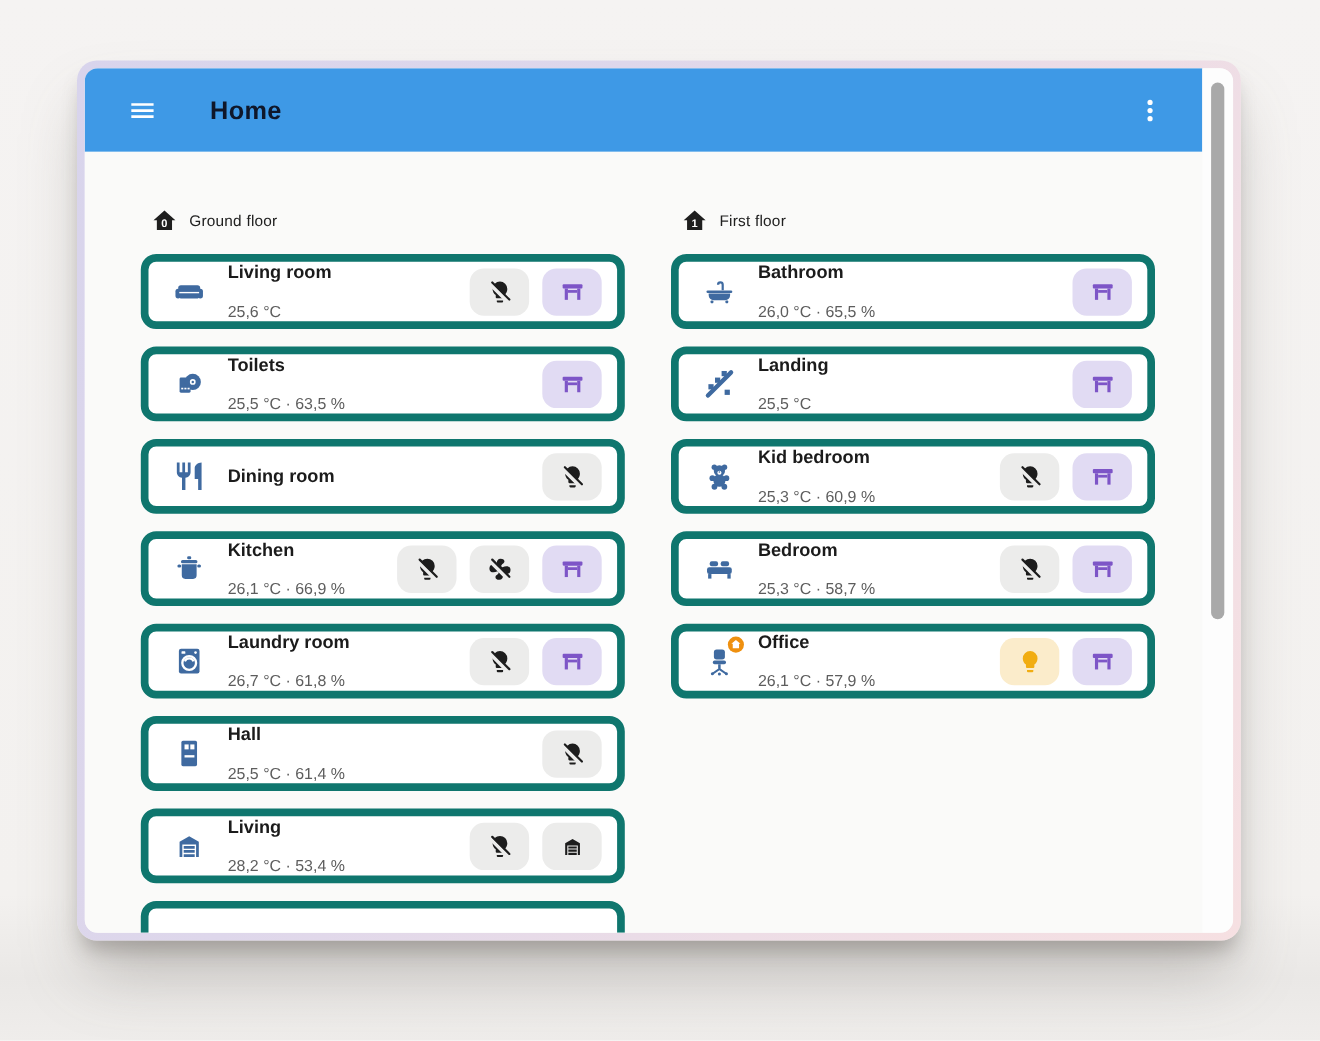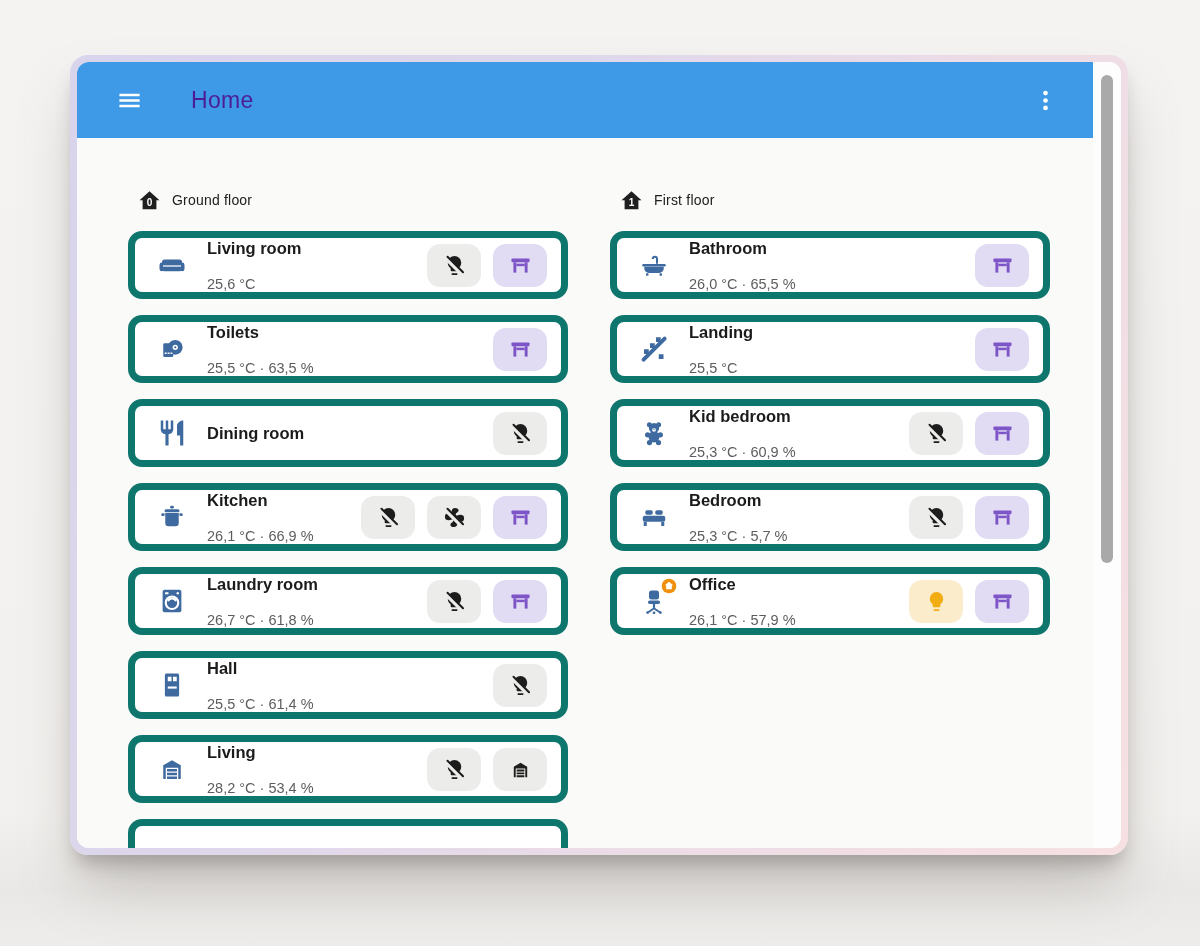--- a/index.html
+++ b/index.html
@@ -20,21 +20,21 @@
     overflow:hidden;display:flex;
   }
   .main{flex:1;display:flex;flex-direction:column;min-width:0}
   .appbar{
     height:76px;background:var(--header-blue,#3e99e6);
     display:flex;align-items:center;padding:0 34px 0 38px;flex:none;
   }
   .icon-btn{background:none;border:none;color:#fff;padding:0;cursor:pointer;
     width:28px;height:28px;display:flex;align-items:center;justify-content:center}
   .svg24 svg{width:27px;height:27px;display:block}
-  .app-title{color:#4c1d95;font-size:23px;font-weight:400;margin:0 0 0 48px;flex:1;letter-spacing:.3px}
+  .app-title{color:#0f172a;font-size:23px;font-weight:700;margin:0 0 0 48px;flex:1;letter-spacing:.3px}
   .content{flex:1;background:#fafaf9;padding:50px 43px 0 51px;overflow:hidden}
   .columns{display:flex;gap:42px;align-items:flex-start}
   .floor-column{width:440px;flex:none}
   .floor-heading{display:flex;align-items:center;gap:11px;padding-left:10px;height:24px}
   .floor-icon{position:relative;width:23px;height:23px;color:#1f1f1f}
   .floor-icon svg{width:23px;height:23px;display:block}
   .floor-icon text{font-family:"Liberation Sans",sans-serif}
   .floor-label{font-size:14px;color:#202020;letter-spacing:.2px}
   .room-list{margin-top:19px}
   .room-card{
@@ -455,21 +455,21 @@
                       <svg viewBox="0 0 24 24" fill="currentColor">
                         <rect x="5" y="6.6" width="6" height="3.6" rx="1.4"></rect>
                         <rect x="13" y="6.6" width="6" height="3.6" rx="1.4"></rect>
                         <rect x="3" y="11" width="18" height="4.8" rx="1.6"></rect>
                         <rect x="3.8" y="15.9" width="2.4" height="3.3"></rect>
                         <rect x="17.8" y="15.9" width="2.4" height="3.3"></rect>
                       </svg>
                     </span>
     <div class="room-text">
       <div class="room-name">Bedroom</div>
-      <div class="room-status">25,3 °C · 5,7 %</div>
+      <div class="room-status">25,3 °C · 58,7 %</div>
     </div>
     <div class="room-actions">
   <button class="action-btn btn-neutral">
                         <span class="svg22">
                           <svg viewBox="0 0 24 24">
                             <path fill="currentColor" d="M12 2a7 7 0 0 1 7 7c0 2.38-1.19 4.47-3 5.74V17a1 1 0 0 1-1 1H9a1 1 0 0 1-1-1v-2.26C6.19 13.47 5 11.38 5 9a7 7 0 0 1 7-7zM9 20h6v1a1 1 0 0 1-1 1h-4a1 1 0 0 1-1-1z"></path>
                             <path d="M3 4.6 18.8 20.4" stroke="#ececeb" stroke-width="3.8" fill="none" stroke-linecap="round"></path>
                             <path d="M4.7 2.9 20.9 19.1" stroke="currentColor" stroke-width="2.1" fill="none" stroke-linecap="round"></path>
                           </svg>
                         </span>

